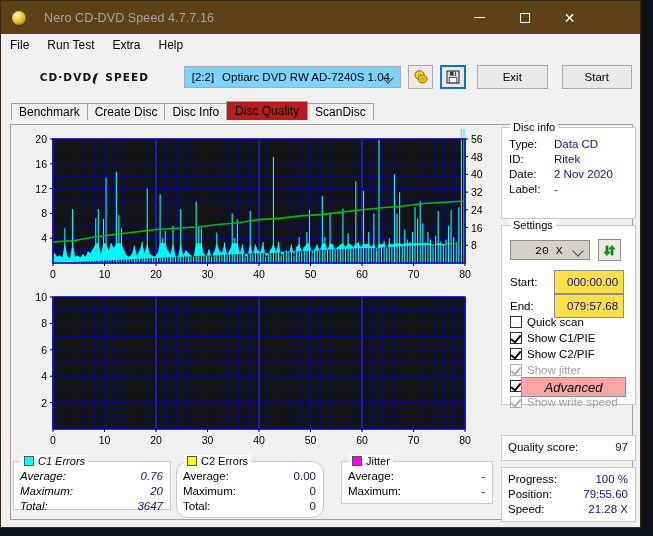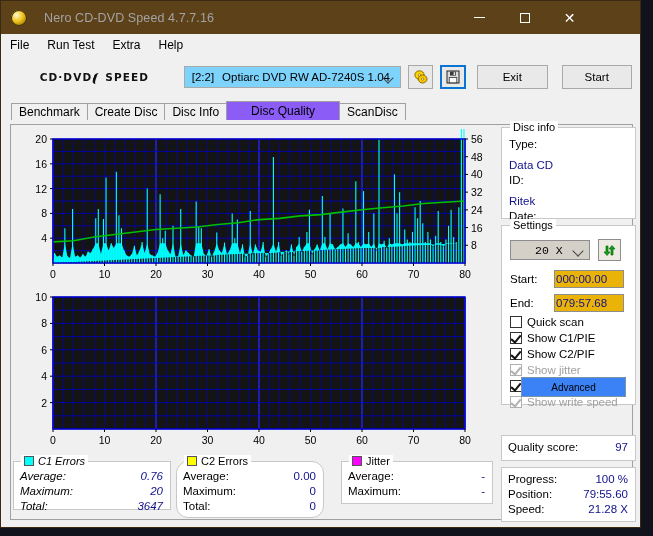--- a/index.html
+++ b/index.html
@@ -103,44 +103,44 @@
   #tabstrip{
     height:19px;margin:3px 0 0 10px;display:flex;align-items:flex-end;
     position:relative;
   }
   .tab{
     height:17px;padding:8px 7px;background:#f0f0f0;
     border:1px solid #a0a0a0;border-bottom:none;box-sizing:border-box;
     display:flex;align-items:center;font-size:12px;margin-right:-1px;
   }
   .tab.active{
-    height:19px;background:#8b5cf6;font-size:12px;padding:0 24px;
+    height:19px;background:#b91c1c;font-size:12px;padding:0 8px;
     position:relative;z-index:3;
   }
   #tabpage{
     position:absolute;left:9px;top:123px;width:623px;height:396px;
     background:#f0f0f0;border:1px solid #a0a0a0;box-sizing:border-box;
   }
 
   
   #chart-main{position:absolute;left:12px;top:128px;width:480px;height:152px;}
   #chart-low{position:absolute;left:12px;top:288px;width:480px;height:162px;}
 
   
   .grp{
     position:absolute;background:#ffffff;border:1px solid #c8c8c8;
     box-sizing:border-box;
   }
   .grp-title{
     position:absolute;top:-7px;left:8px;background:#ffffff;
     padding:0 3px;font-size:11px;color:#000;
   }
-  .row{display:flex;font-size:11.5px;line-height:15px;flex-direction:column;}
+  .row{display:flex;font-size:11.5px;line-height:15px;}
   .rlabel{color:#000;}
-  .rvalue{color:#10108c;margin-top:6px;}
+  .rvalue{color:#10108c;}
 
   #grp-discinfo{left:500px;top:126px;width:135px;height:92px;}
   #grp-settings{left:500px;top:224px;width:135px;height:180px;}
   #grp-quality{left:500px;top:434px;width:135px;height:26px;padding-left:48px;}
   #grp-progress{left:500px;top:466px;width:135px;height:55px;}
 
   #speed-select{
     position:absolute;left:8px;top:14px;width:80px;height:20px;
     background:#d4d0c8;border:1px solid #8d8d8d;box-sizing:border-box;
     display:flex;align-items:center;font-size:11.5px;
@@ -149,43 +149,43 @@
   #refresh-btn{
     position:absolute;left:96px;top:13px;width:23px;height:22px;
     background:#eceae3;border:1px solid #8d8d8d;box-sizing:border-box;
     display:flex;align-items:center;justify-content:center;
   }
   .fieldrow{
     position:absolute;left:8px;display:flex;align-items:center;width:120px;
   }
   .fieldrow .fl{font-size:11.5px;width:44px;}
   .fieldbox{
-    width:70px;height:18px;background:#eab308;border:1px solid #8d8d8d;
+    width:70px;height:24px;background:#fde047;border:1px solid #8d8d8d;
     box-sizing:border-box;display:flex;align-items:center;
-    font-size:11.5px;padding-left:1px;color:#10108c;
+    font-size:11.5px;padding-left:12px;color:#10108c;
   }
   .cbrow{
     position:absolute;left:8px;display:flex;align-items:center;font-size:11.5px;
   }
   .cbox{
     width:12px;height:12px;background:#fff;border:1px solid #333;
     box-sizing:border-box;margin-right:5px;position:relative;flex:0 0 auto;
   }
   .cbox.dis{border-color:#b0b0b0;}
   .cbox .tick{
     position:absolute;left:2px;top:0px;width:4px;height:8px;
     border-right:2px solid #111;border-bottom:2px solid #111;
     transform:rotate(40deg);
   }
   .cbox.dis .tick{border-color:#b0b0b0;}
   .cbl.dis{color:#a0a0a0;}
   #adv-btn{
     position:absolute;left:20px;top:152px;width:105px;height:20px;
-    background:#3b82f6;border:1px solid #7a93ab;box-sizing:border-box;
-    display:flex;align-items:center;justify-content:center;font-size:10px;
+    background:#fca5a5;border:1px solid #7a93ab;box-sizing:border-box;
+    display:flex;align-items:center;justify-content:center;font-size:13px;font-style:italic;
   }
 
   
   .statgrp{
     position:absolute;top:460px;background:#ffffff;border:1px solid #c8c8c8;
     box-sizing:border-box;
   }
   #stat-c1{left:12px;width:158px;height:49px;font-style:italic;}
   #stat-c2{left:175px;width:148px;height:57px;border-radius:12px;}
   #stat-jit{left:340px;width:152px;height:43px;}

